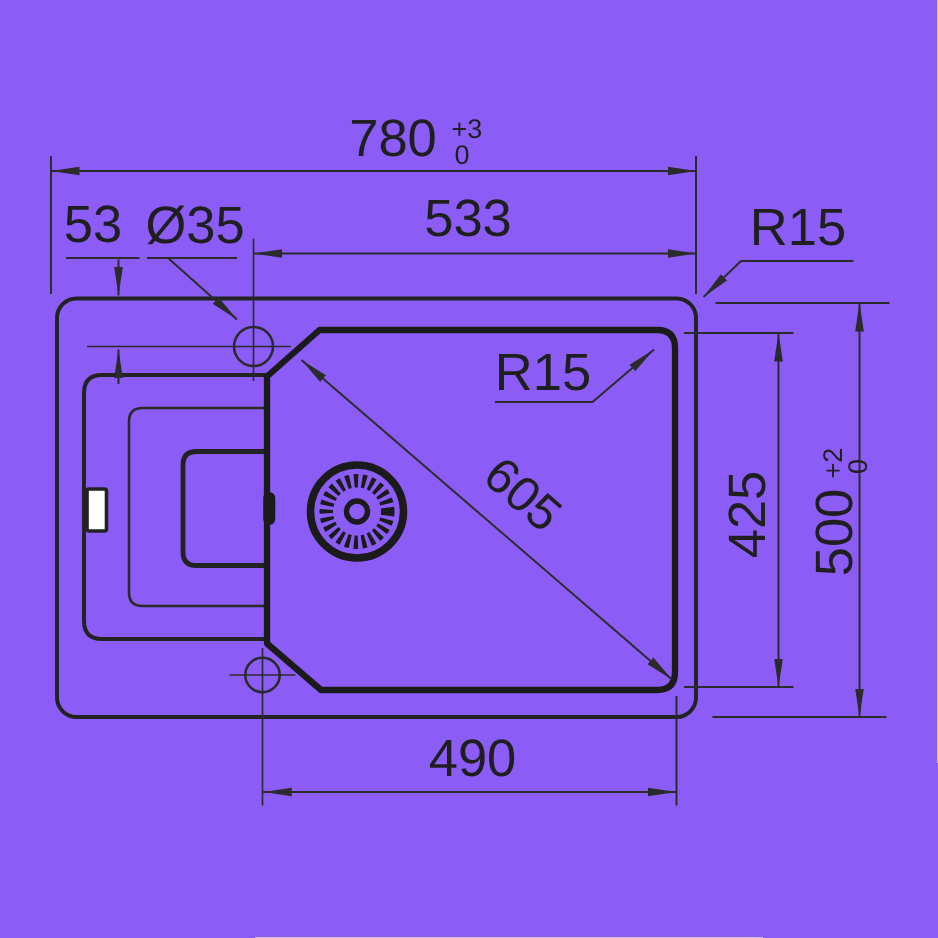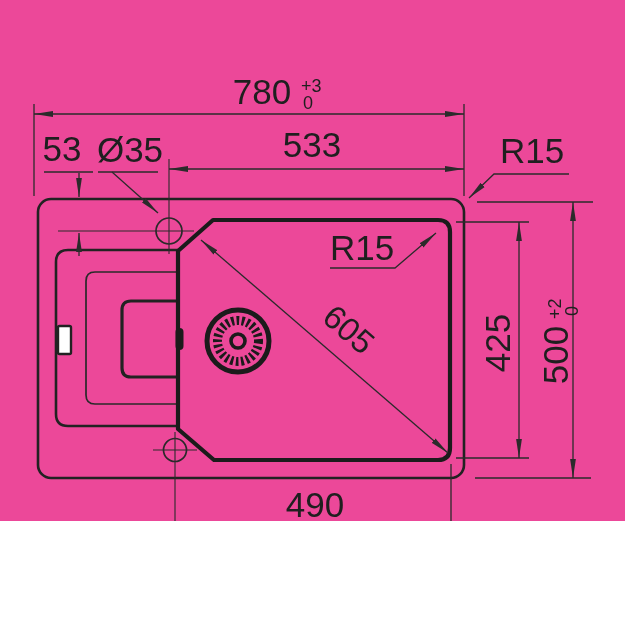--- a/index.html
+++ b/index.html
@@ -1,16 +1,16 @@
 <!DOCTYPE html>
 <html><head>
 <meta charset="utf-8">
 <style>
   html,body{margin:0;padding:0;background:#ffffff;}
-  .canvas{width:625px;height:521px;background:#ec4899;position:relative;overflow:hidden;
+  .canvas{width:625px;height:625px;background:#8b5cf6;position:relative;overflow:hidden;
           font-family:"Liberation Sans", sans-serif;}
   svg{display:block;}
   text{fill:#1f1f1f;font-family:"Liberation Sans", sans-serif;}
   .dimtxt{font-size:35px;}
   .toltxt{font-size:18px;}
   .thick{stroke:#1b1b1b;stroke-width:4.2;fill:none;stroke-linejoin:round;stroke-linecap:round;}
   .med{stroke:#222222;stroke-width:2.6;fill:none;stroke-linejoin:round;}
   .med2{stroke:#222222;stroke-width:3.2;fill:none;stroke-linejoin:round;}
   .thin{stroke:#2a2a2a;stroke-width:1.7;fill:none;stroke-linejoin:round;}
   .dim{stroke:#2b2b2b;stroke-width:1.3;fill:none;}

